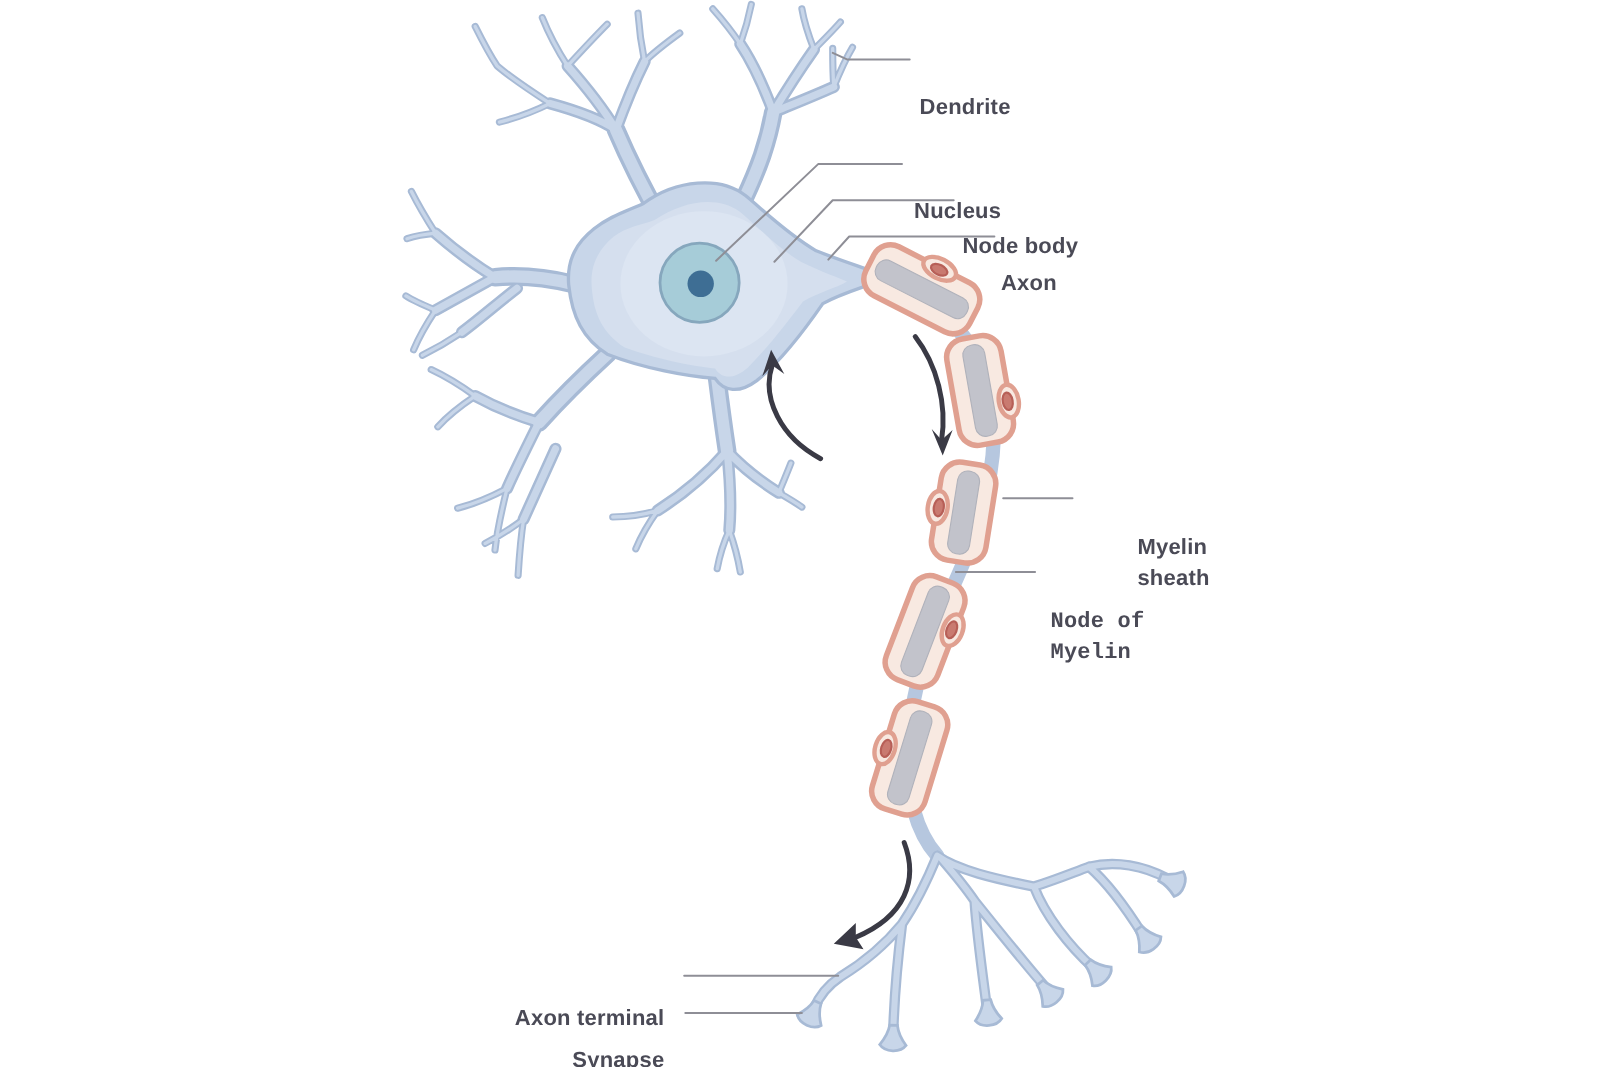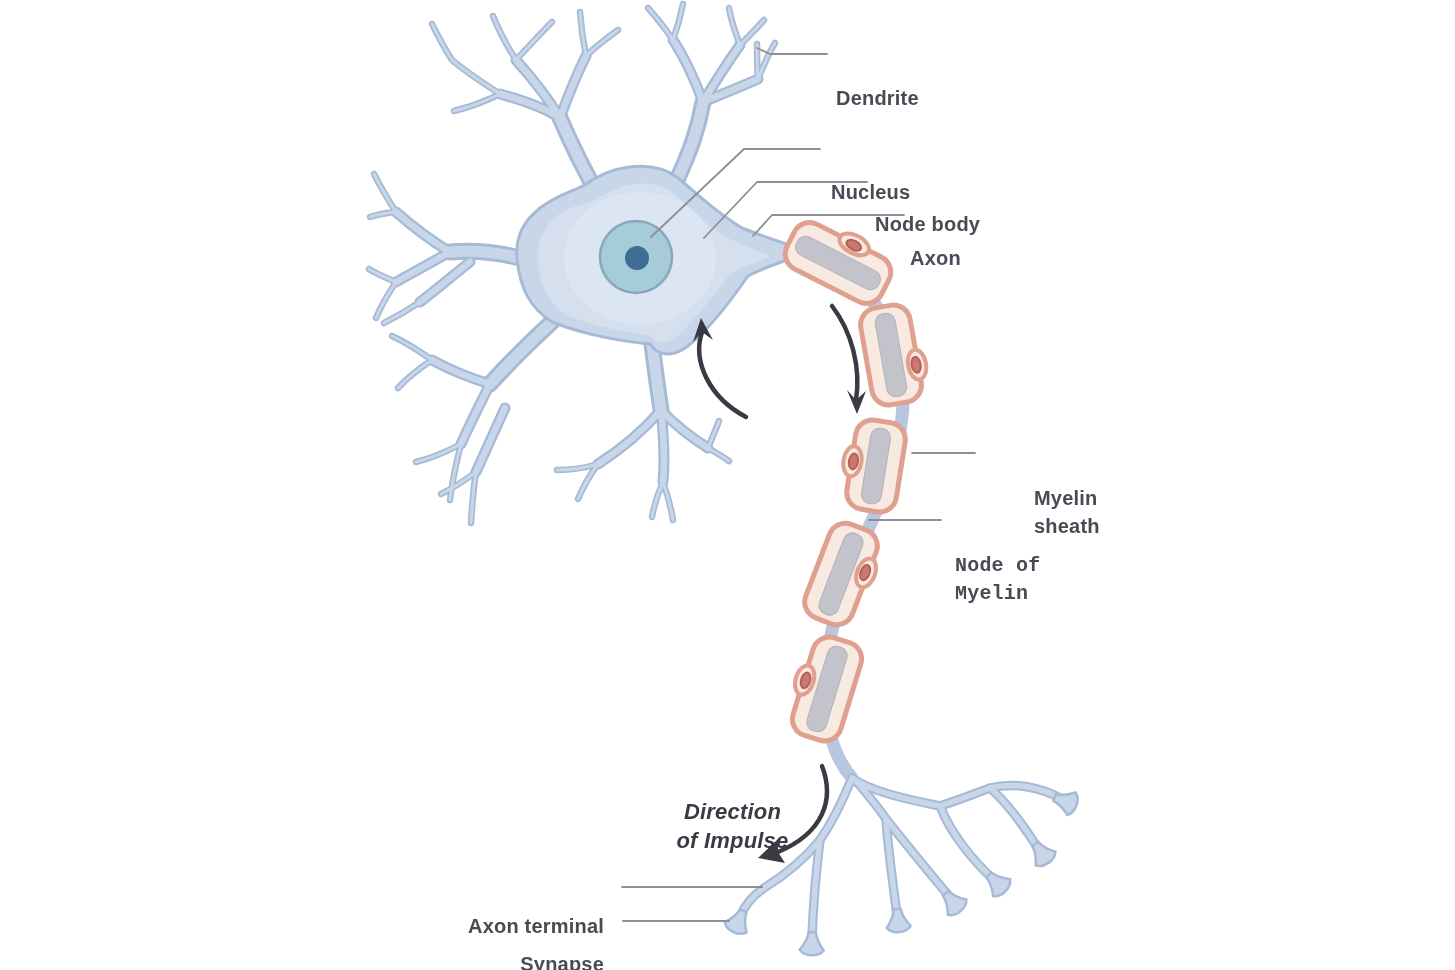--- a/index.html
+++ b/index.html
@@ -188,20 +188,16 @@
   <div class="lbl two-line" id="lbl-myelin">
     <span>Myelin</span>
     <span>sheath</span>
   </div>
 
   <div class="lbl two-line" id="lbl-node">
     <span>Node of</span>
     <span>Myelin</span>
   </div>
 
-  <div class="lbl" id="lbl-direction">
-    <span>Direction</span>
-    <span>of Impulse</span>
-  </div>
 
   <div class="lbl" id="lbl-axonterm">Axon terminal</div>
   <div class="lbl" id="lbl-synapse">Synapse</div>
 </div>
 
 </body></html>

